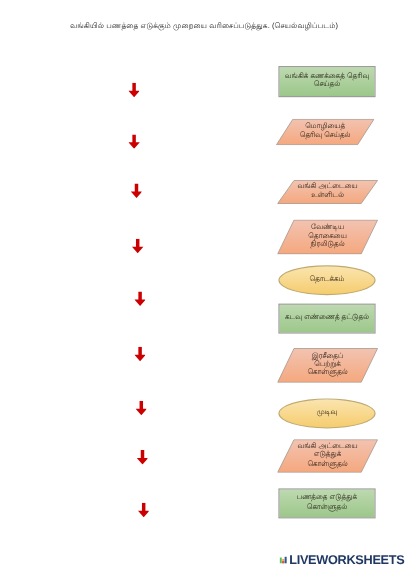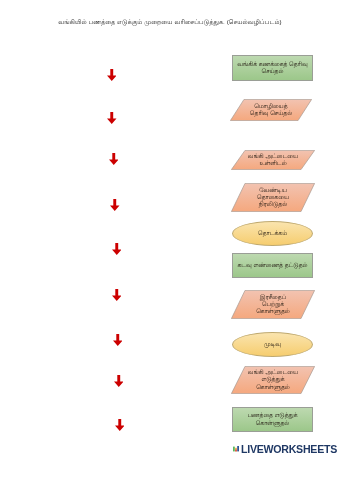--- a/index.html
+++ b/index.html
@@ -26,21 +26,21 @@
   .shape .txt{
     position:relative;z-index:2;text-align:center;white-space:nowrap;
     font-size:6px;line-height:7.3px;color:#231a12;
   }
   .rect{background:linear-gradient(#bdd9b0,#9cc78a);border:0.6px solid #9a9e96;}
   .para{background:transparent;border:0;}
   .para .pbg{position:absolute;inset:0;z-index:1;}
   .oval{background:linear-gradient(#fae4ae,#f6cd6f);border:0.6px solid #bfa96f;border-radius:50%;}
 
   
-  #logo{position:absolute;left:233px;top:442px;width:104px;height:14px;
+  #logo{position:absolute;left:233px;top:460px;width:104px;height:14px;
         display:flex;align-items:center;}
   #logo .mark{width:10px;height:10px;margin-right:2px;display:block;}
   #logo .wordmark{font-size:10.6px;font-weight:bold;color:#1f3864;
         letter-spacing:-0.25px;line-height:1;font-family:"Liberation Sans",sans-serif;}
 </style>
 </head>
 <body>
 
 <div id="page">
 

